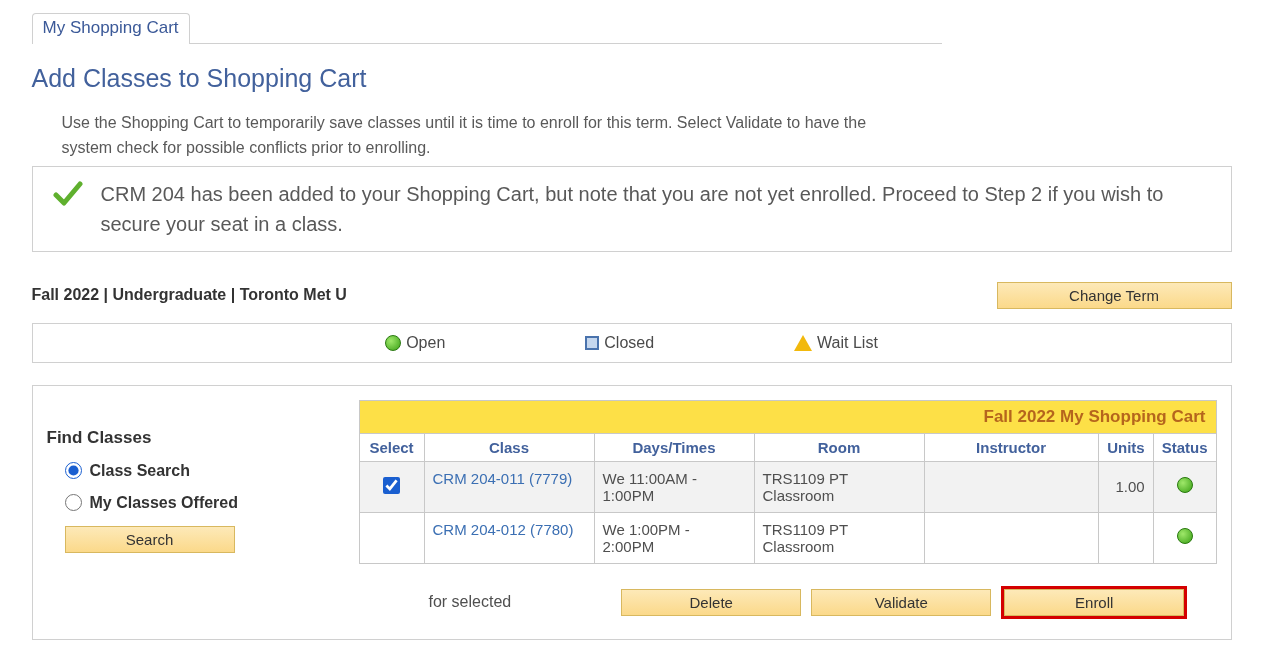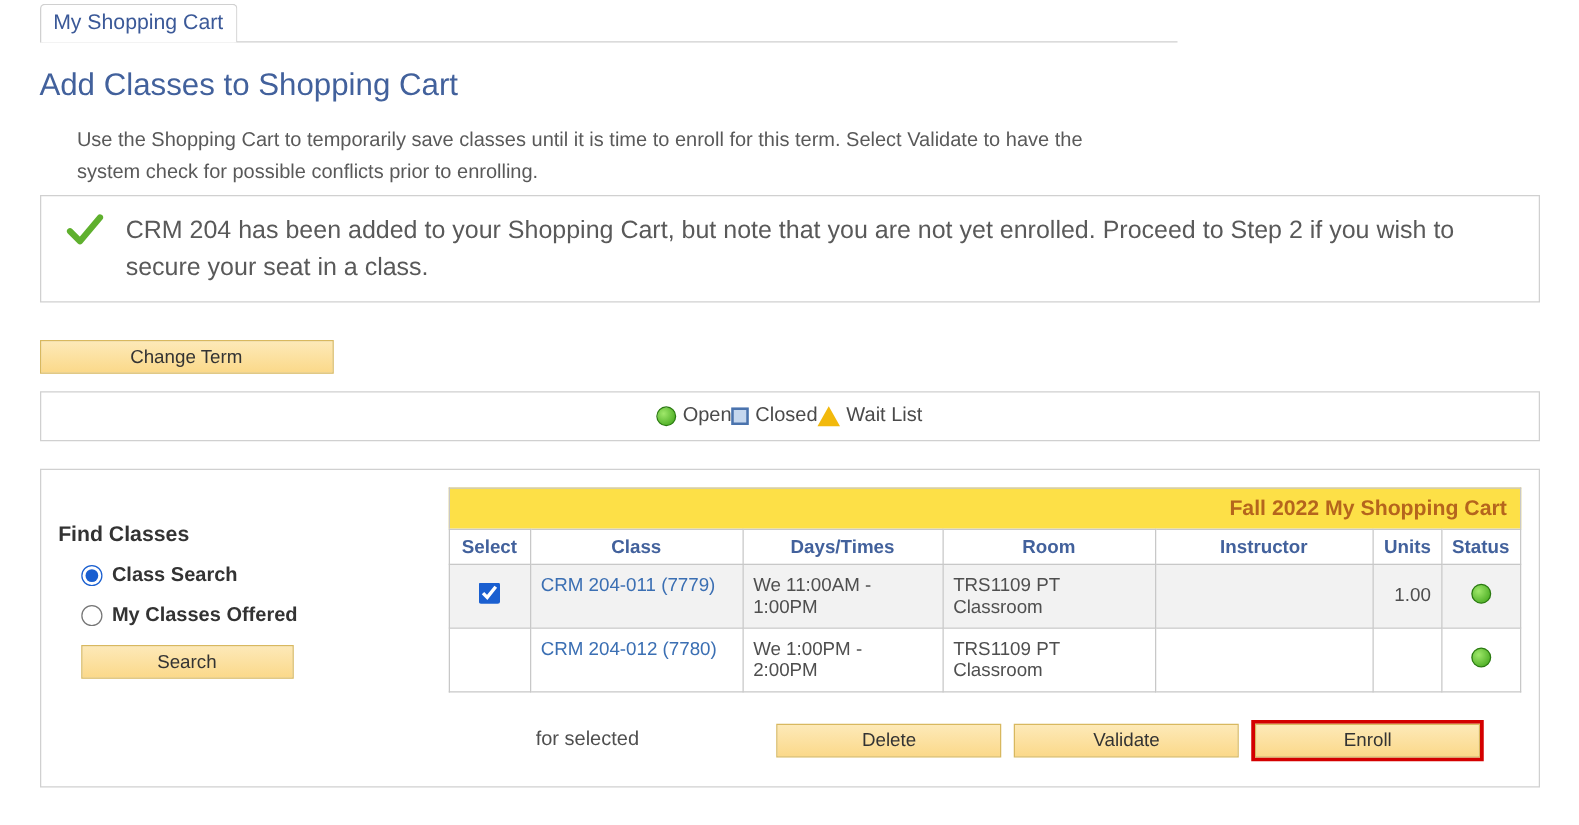--- a/index.html
+++ b/index.html
@@ -1,38 +1,38 @@
 <!DOCTYPE html>
 <html><head>
   <meta charset="utf-8">
   <style>
     * { box-sizing: border-box; margin: 0; padding: 0; }
     body { font-family: Arial, Helvetica, sans-serif; font-size: 15px; color: #4a4a4a; background: #fff; padding: 0; }
-    .container { width: 1240px; margin: 0 auto; padding: 2px 20px; }
+    .container { width: 1240px; margin: 0 auto; padding: 12px 20px; }
     
     .tab-bar { border-bottom: 1px solid #d0d0d0; width: 910px; margin-bottom: 20px; }
     .tab { display: inline-block; padding: 4px 10px 6px 10px; color: #3b5998; font-size: 17px; border: 1px solid #d0d0d0; border-bottom: none; border-radius: 4px 4px 0 0; background: #fff; position: relative; top: 1px; }
     
     .page-title { color: #42619c; font-size: 25px; font-weight: 400; margin-bottom: 18px; }
     
     .intro-text { color: #595959; font-size: 16px; margin-left: 30px; margin-bottom: 5px; line-height: 1.55; max-width: 850px; }
     
     .msg-box { border: 1px solid #d0d0d0; padding: 12px 20px; display: flex; align-items: flex-start; gap: 18px; margin-bottom: 30px; }
     .check-icon { flex-shrink: 0; margin-top: 2px; }
     .msg-text { color: #595959; font-size: 20px; line-height: 1.5; }
     
     .term-row { display: flex; justify-content: space-between; align-items: center; margin-bottom: 14px; }
     .term-label { font-weight: bold; color: #333; font-size: 16px; }
     
     .gold-btn { background: linear-gradient(#fde9b8, #fbd98a); border: 1px solid #d8b85f; color: #333; font-size: 15px; padding: 4px 10px; cursor: pointer; text-align: center; }
     .gold-btn.wide { width: 235px; }
     .gold-btn.med { width: 180px; }
     .gold-btn.sm { width: 170px; }
     
-    .legend-box { border: 1px solid #d0d0d0; padding: 10px 0; display: flex; justify-content: center; margin-bottom: 22px; }
+    .legend-box { border: 1px solid #d0d0d0; padding: 10px 0; display: flex; justify-content: center; gap: 140px; margin-bottom: 22px; }
     .legend-item { display: flex; align-items: center; gap: 5px; color: #4a4a4a; font-size: 16px; }
     
     .status-circle { width: 16px; height: 16px; border-radius: 50%; display: inline-block; }
     .status-open { background: radial-gradient(circle at 35% 35%, #9fe86a, #3aa015); border: 1px solid #2a7a10; }
     .status-closed-sq { width: 14px; height: 14px; background: #c5d7ee; border: 2px solid #4a73ad; display: inline-block; }
     .status-wait-tri { width: 0; height: 0; border-left: 9px solid transparent; border-right: 9px solid transparent; border-bottom: 16px solid #f2b90c; display: inline-block; position: relative; }
     
     .main-box { border: 1px solid #d0d0d0; padding: 14px 14px 20px 14px; display: flex; gap: 22px; }
     
     .find-panel { width: 290px; padding-top: 28px; }
@@ -74,20 +74,21 @@
   <div class="msg-box">
     <span class="check-icon">
       <svg width="30" height="26" viewBox="0 0 30 26">
           <path d="M3 14 L11 22 L27 3" stroke="#5fb02e" stroke-width="5" fill="none" stroke-linecap="round" stroke-linejoin="round"></path>
         </svg>
     </span>
     <span class="msg-text">CRM  204 has been added to your Shopping Cart, but note that you are not yet enrolled.  Proceed to Step 2 if you wish to secure your seat in a class.</span>
   </div>
 
   <div class="term-row">
+    <span class="term-label">Fall 2022 | Undergraduate | Toronto Met U</span>
     <button class="gold-btn wide">Change Term</button>
   </div>
 
   <div class="legend-box">
     <div class="legend-item">
       <span class="status-circle status-open"></span>
       <span>Open</span>
     </div>
     <div class="legend-item">
       <span class="status-closed-sq"></span>

